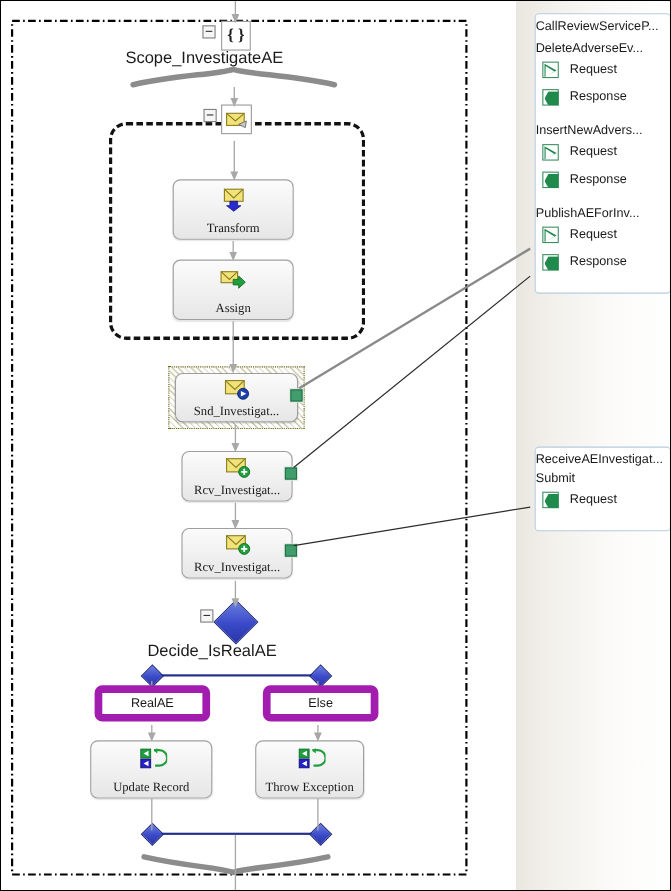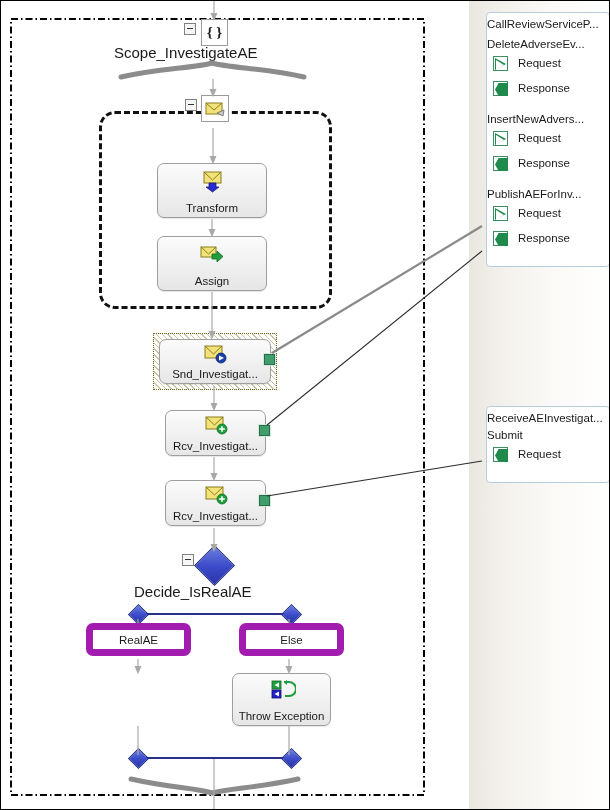--- a/index.html
+++ b/index.html
@@ -138,20 +138,21 @@
   }
 
   
   .shape {
     position: absolute;
     box-sizing: border-box;
     background: linear-gradient(to bottom, #fbfbfb 0%, #f1f1f1 50%, #e6e6e6 100%);
     border: 1px solid #9e9e9e;
     border-radius: 7px;
     box-shadow: 0 1px 1px rgba(0,0,0,0.10);
+    font-family: Liberation Serif, serif;
   }
   .shape-label {
     position: absolute;
     bottom: 3px;
     left: 0;
     width: 100%;
     text-align: center;
     font-size: 11.5px;
     color: #1a1a1a;
     white-space: nowrap;
@@ -374,20 +375,31 @@
     <div class="diamond diamond-small" style="left:130px; top:606px;"></div>
     <div class="diamond diamond-small" style="left:283px; top:606px;"></div>
 
     <div class="branch-box" style="left:85px; top:622px; width:105px; height:33px;">
       <div class="branch-label">RealAE</div>
     </div>
     <div class="branch-box" style="left:238px; top:622px; width:105px; height:33px;">
       <div class="branch-label">Else</div>
     </div>
 
+    <div class="shape" id="shape-update-record" style="left:81px; top:672px; width:111px; height:53px;">
+      <svg class="shape-icon" style="top:6px; width:28px; height:20px;" viewBox="0 0 28 20">
+        <rect x="4" y="1" width="9" height="8" fill="#1f9e3e" stroke="#0e6b26" stroke-width="0.8"></rect>
+        <path d="M11 2.5 L6.5 5 L11 7.5 Z" fill="#ffffff"></path>
+        <rect x="4" y="10" width="9" height="8" fill="#2222c8" stroke="#10106e" stroke-width="0.8"></rect>
+        <path d="M11 11.5 L6.5 14 L11 16.5 Z" fill="#ffffff"></path>
+        <path d="M16 2 L21 2 A5 5 0 0 1 21 16 L17 16" fill="none" stroke="#1f9e3e" stroke-width="2"></path>
+        <path d="M19 0 L16 2.5 L19 5 Z" fill="#1f9e3e"></path>
+      </svg>
+      <div class="shape-label">Update Record</div>
+    </div>
 
     <div class="shape" id="shape-throw-exception" style="left:231px; top:672px; width:99px; height:53px;">
       <svg class="shape-icon" style="top:6px; width:28px; height:20px;" viewBox="0 0 28 20">
         <rect x="4" y="1" width="9" height="8" fill="#1f9e3e" stroke="#0e6b26" stroke-width="0.8"></rect>
         <path d="M11 2.5 L6.5 5 L11 7.5 Z" fill="#ffffff"></path>
         <rect x="4" y="10" width="9" height="8" fill="#2222c8" stroke="#10106e" stroke-width="0.8"></rect>
         <path d="M11 11.5 L6.5 14 L11 16.5 Z" fill="#ffffff"></path>
         <path d="M16 2 L21 2 A5 5 0 0 1 21 16 L17 16" fill="none" stroke="#1f9e3e" stroke-width="2"></path>
         <path d="M19 0 L16 2.5 L19 5 Z" fill="#1f9e3e"></path>
       </svg>

